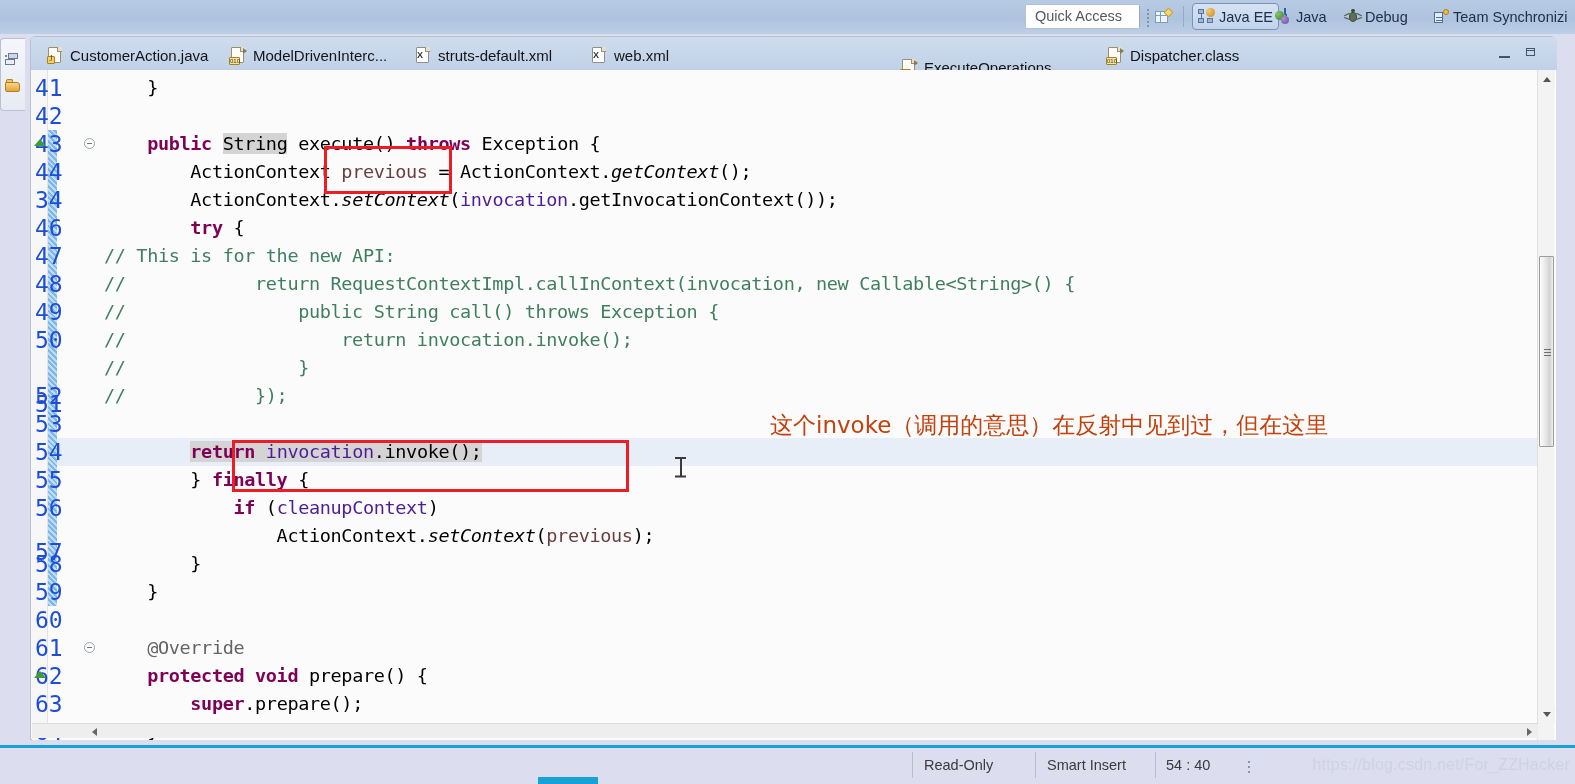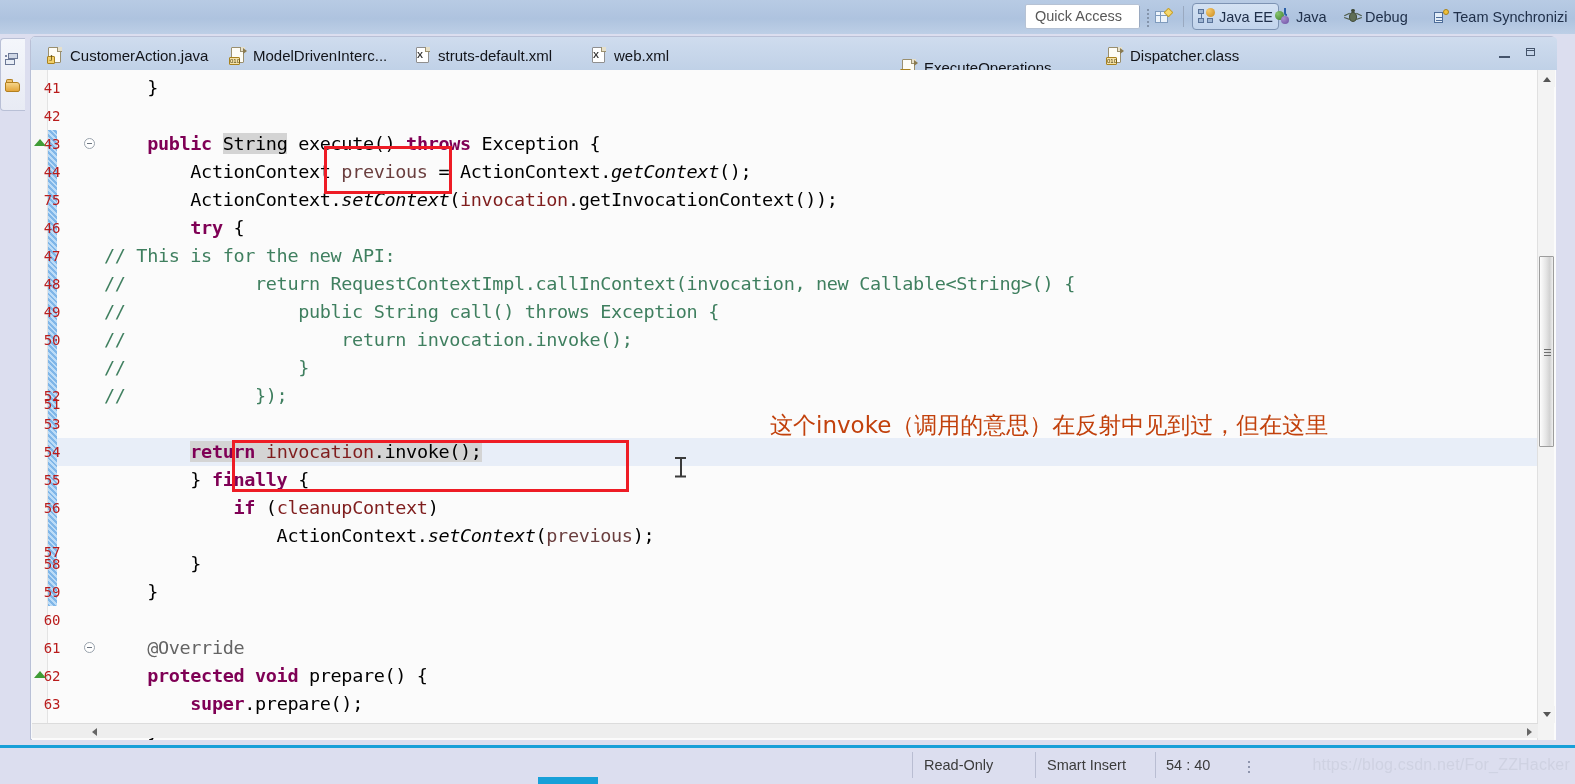--- a/index.html
+++ b/index.html
@@ -272,22 +272,22 @@
     position:absolute; left:16px; width:9px;
     background-image:
       repeating-linear-gradient(45deg, #7fb6e8 0 2px, #bcdcf7 2px 4px);
   }
   .gutter {
     position:absolute; left:0; top:0; width:64px; height:658px;
   }
   .lineno {
     position:absolute; right:27px;
     font-family:"DejaVu Sans Mono","Liberation Mono",monospace;
-    font-size:14px; color:#b91c1c; letter-spacing:-0.2px;
-    text-align:center; width:34px;
+    font-size:23px; color:#1d4ed8; letter-spacing:-0.2px;
+    text-align:left; width:34px;
   }
   .fold-ico {
     position:absolute; width:11px; height:11px; border:1px solid #9aa3ad;
     border-radius:50%; background:#fff;
   }
   .fold-ico:after {
     content:""; position:absolute; left:2px; top:4px; width:5px; height:1px; background:#6c7580;
   }
   .ovr-arrow {
     position:absolute; width:0;height:0;
@@ -305,21 +305,21 @@
   }
   .ln { position:absolute; left:0; height:28px; line-height:28px; }
 
   .hl-line {
     position:absolute; left:25px; width:1480px; height:28px;
     background:#e8eef8;
   }
   .sel-bg { background:#d4d4d4; }
   .k   { color:#7f0055; font-weight:bold; }     
   .cm  { color:#3f7f5f; }                        
-  .fld { color:#7f1d1d;margin-top:16px; }                        
+  .fld { color:#4c1d95;margin-top:16px; }                        
   .st  { font-style:italic; }                    
   .pl  { color:#6a3e3e; }                        
   .an  { color:#646464; }                        
   .occ { background:#d4d4d4; }                   
 
   
   .redbox {
     position:absolute; border:3px solid #ee1c25; background:transparent;
   }
   .note {
@@ -576,21 +576,21 @@
     <div class="gutter-marker"></div>
     <div class="changebar" id="changebar" style="top: 60px; height: 476px;"></div>
     <div class="hl-line" style="top: 368px;"></div>
       <div class="gutter" id="gutter">
         <div class="lineno" style="top: 4px; line-height: 28px;">41</div>
         <div class="lineno" style="top: 32px; line-height: 28px;">42</div>
         <div class="lineno" style="top: 60px; line-height: 28px;">43</div>
         <div class="fold-ico" style="top: 68px; left: 52px;"></div>
         <div class="ovr-arrow" style="top: 69px; left: 2px;"></div>
         <div class="lineno" style="top: 88px; line-height: 28px;">44</div>
-        <div class="lineno" style="top: 116px; line-height: 28px;">75</div>
+        <div class="lineno" style="top: 116px; line-height: 28px;">34</div>
         <div class="lineno" style="top: 144px; line-height: 28px;">46</div>
         <div class="lineno" style="top: 172px; line-height: 28px;">47</div>
         <div class="lineno" style="top: 200px; line-height: 28px;">48</div>
         <div class="lineno" style="top: 228px; line-height: 28px;">49</div>
         <div class="lineno" style="top: 256px; line-height: 28px;">50</div>
         <div class="lineno" style="top: 284px; line-height: 28px; margin-top: 36px;">51</div>
         <div class="lineno" style="top: 312px; line-height: 28px;">52</div>
         <div class="lineno" style="top: 340px; line-height: 28px;">53</div>
         <div class="lineno" style="top: 368px; line-height: 28px;">54</div>
         <div class="lineno" style="top: 396px; line-height: 28px;">55</div>

